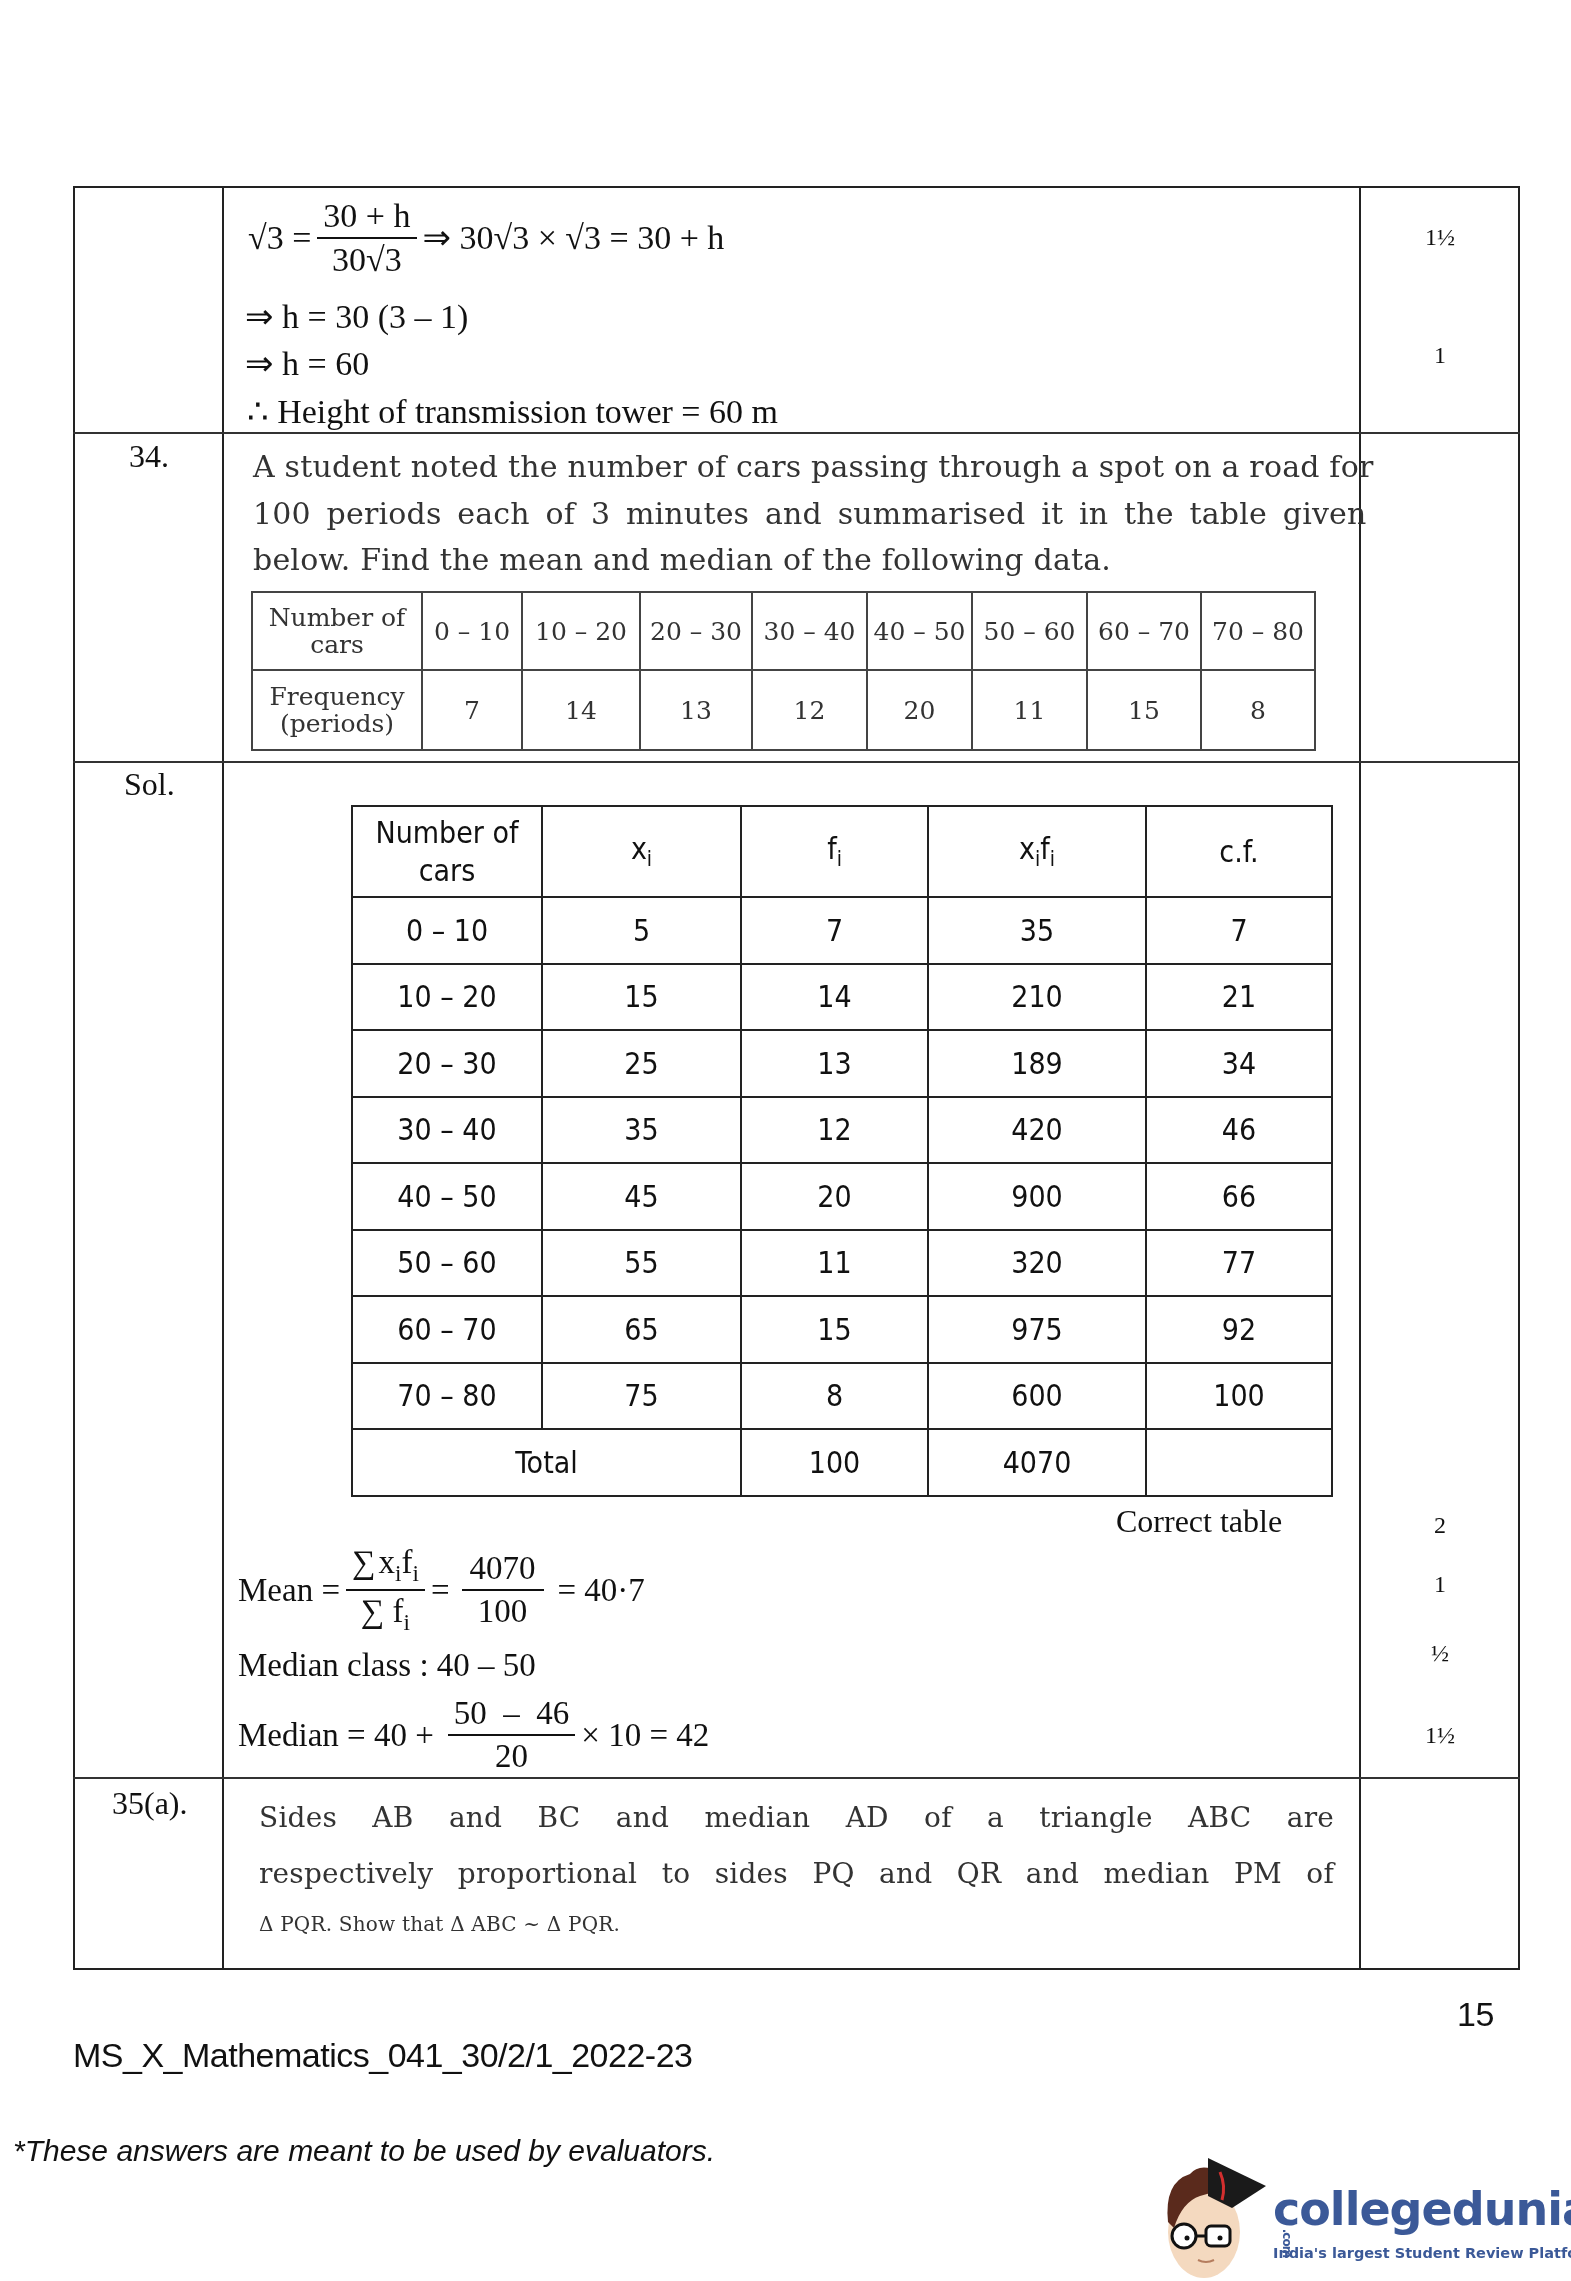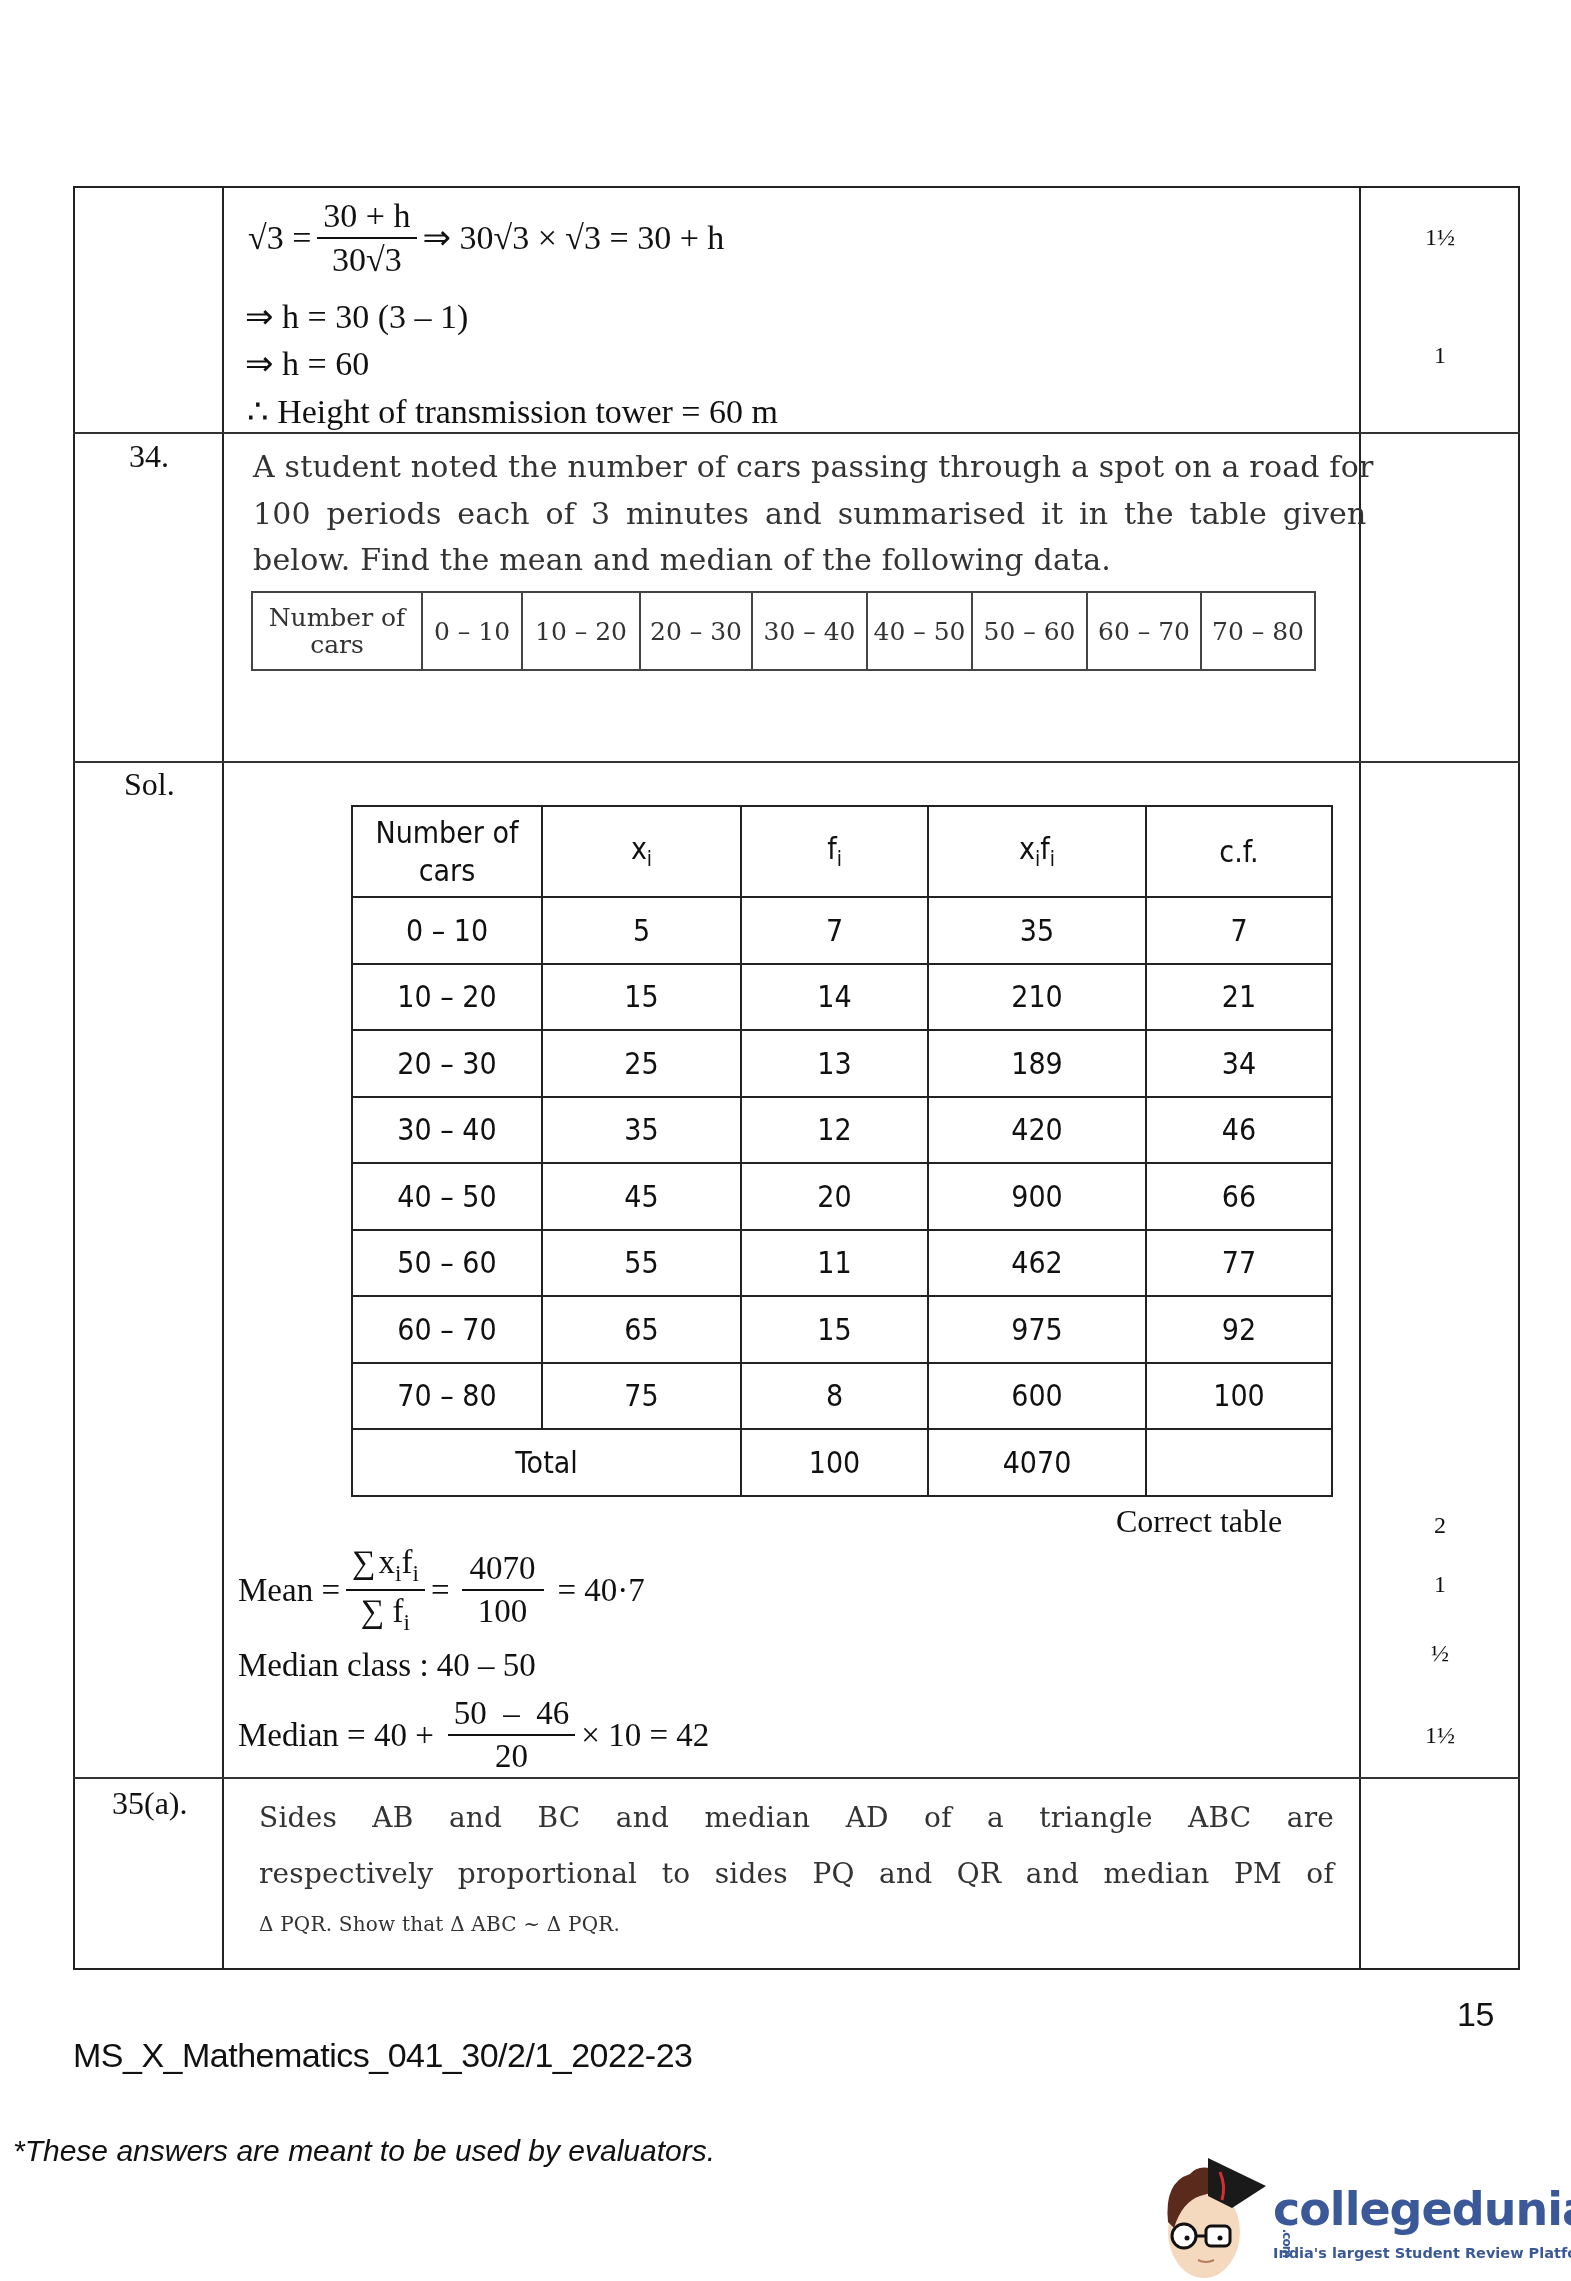--- a/index.html
+++ b/index.html
@@ -68,20 +68,34 @@
     </td>
     <td style="width:98px">0 – 10</td>
     <td style="width:116px">10 – 20</td>
     <td style="width:110px">20 – 30</td>
     <td style="width:113px">30 – 40</td>
     <td style="width:103px">40 – 50</td>
     <td style="width:113px">50 – 60</td>
     <td style="width:112px">60 – 70</td>
     <td style="width:112px">70 – 80</td>
   </tr>
+  <tr class="f">
+    <td class="lab">
+      <div>Frequency</div>
+      <div>(periods)</div>
+    </td>
+    <td>7</td>
+    <td>14</td>
+    <td>13</td>
+    <td>12</td>
+    <td>20</td>
+    <td>11</td>
+    <td>15</td>
+    <td>8</td>
+  </tr>
 </tbody>
   </table>
 
 <div class="abs mtext" style="left:124px; top:768px; font-size:32px;">Sol.</div>
 
 <table class="st">
   <tbody>
       <tr class="hdr">
     <td style="width:188px">
       <div>Number of</div>
@@ -126,21 +140,21 @@
         <td>40 – 50</td>
         <td>45</td>
         <td>20</td>
         <td>900</td>
         <td>66</td>
       </tr>
       <tr class="row">
         <td>50 – 60</td>
         <td>55</td>
         <td>11</td>
-        <td>462</td>
+        <td>320</td>
         <td>77</td>
       </tr>
       <tr class="row">
         <td>60 – 70</td>
         <td>65</td>
         <td>15</td>
         <td>975</td>
         <td>92</td>
       </tr>
       <tr class="row">

